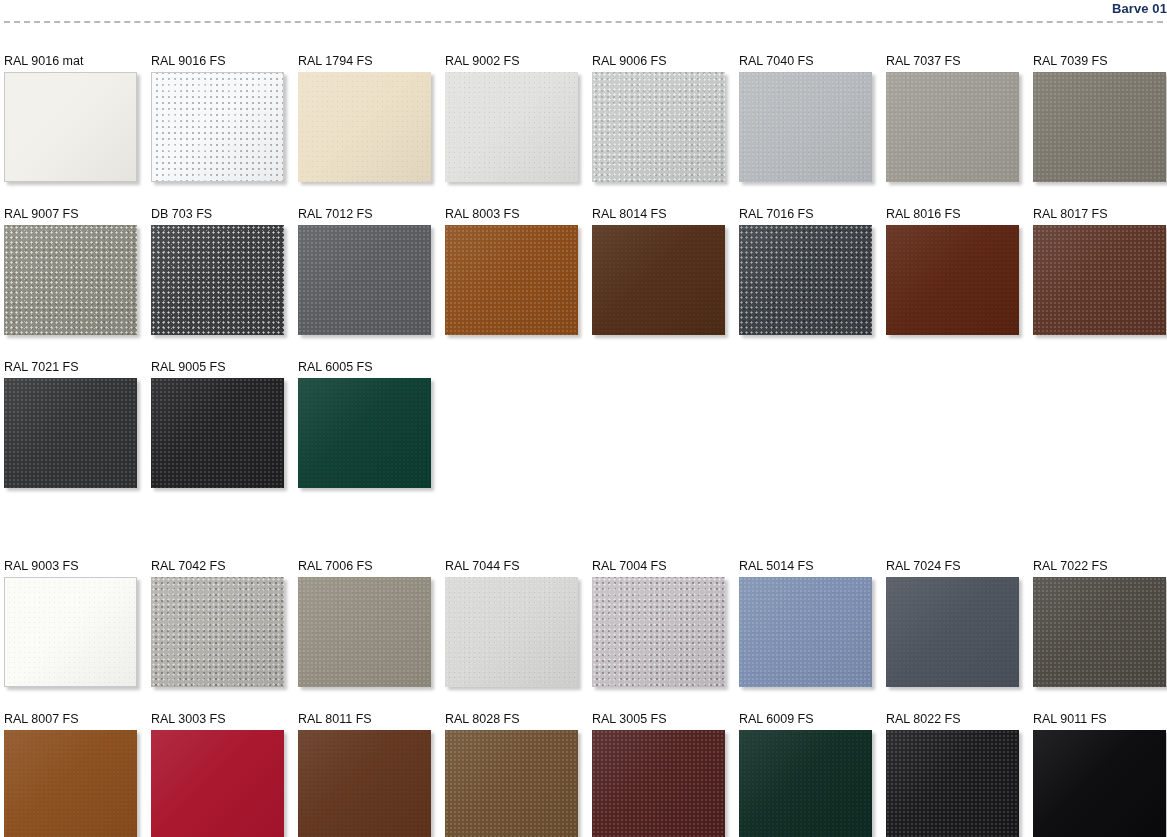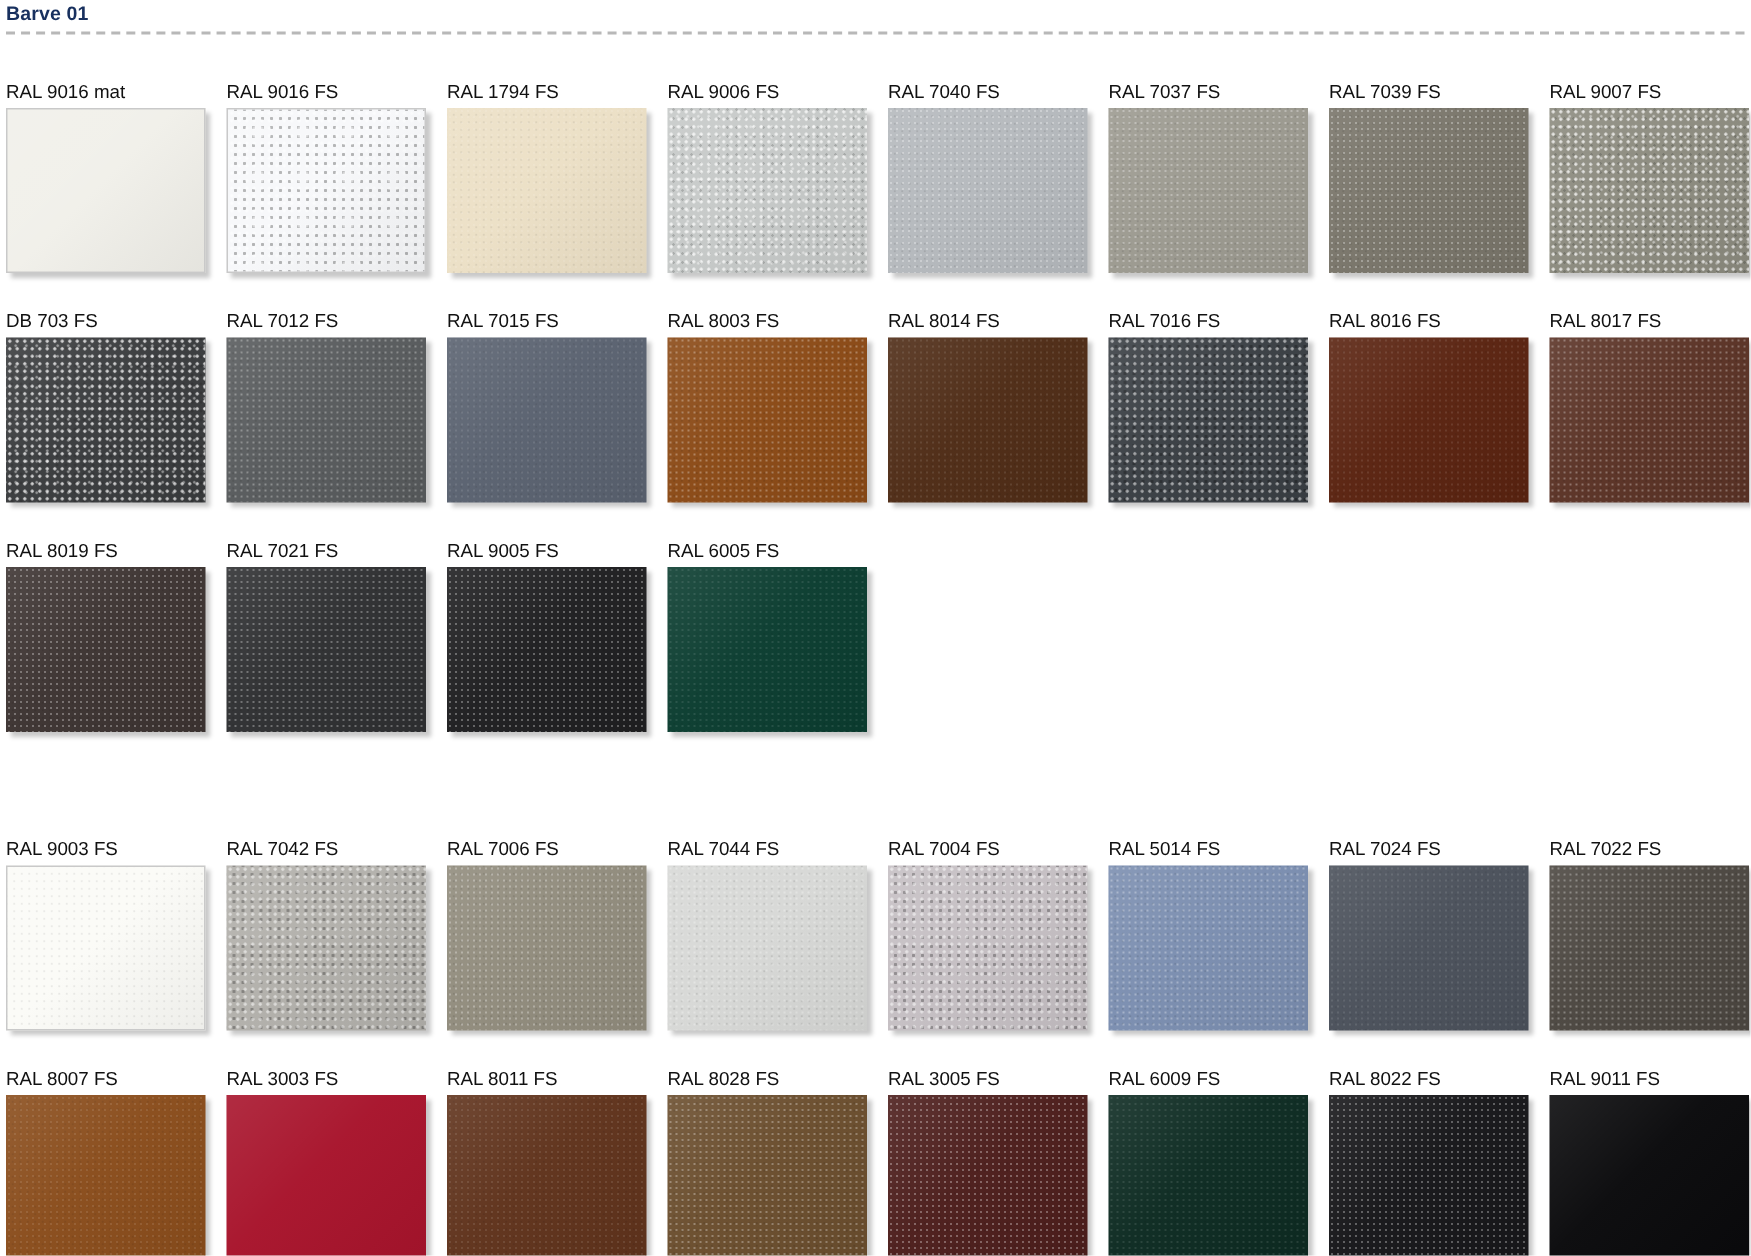--- a/index.html
+++ b/index.html
@@ -24,20 +24,21 @@
     padding: 0 0 0 4px;
   }
 
   
   .section {
     position: relative;
   }
   .section-header {
     position: relative;
     height: 28px;
+    text-align: right;
   }
   .section-title {
     font-size: 13px;
     font-weight: bold;
     color: #18305e;
     letter-spacing: 0.1px;
     line-height: 15px;
     padding-top: 1px;
   }
   .section-rule {
@@ -169,20 +170,29 @@
         <div class="swatch-cell">
           <div class="swatch-label">RAL 1794 FS</div>
           <div class="swatch-chip-wrap">
             <div class="swatch-chip" style="background-color: rgb(236, 224, 198);">
               <div class="tex tex-smooth"></div>
               <div class="gloss"></div>
             </div>
           </div>
         </div>
         <div class="swatch-cell">
+          <div class="swatch-label">RAL 9002 FS</div>
+          <div class="swatch-chip-wrap">
+            <div class="swatch-chip" style="background-color: rgb(224, 224, 222);">
+              <div class="tex tex-fine"></div>
+              <div class="gloss"></div>
+            </div>
+          </div>
+        </div>
+        <div class="swatch-cell">
           <div class="swatch-label">RAL 9006 FS</div>
           <div class="swatch-chip-wrap">
             <div class="swatch-chip" style="background-color: rgb(198, 201, 200);">
               <div class="tex tex-metallic"></div>
               <div class="gloss"></div>
             </div>
           </div>
         </div>
         <div class="swatch-cell">
           <div class="swatch-label">RAL 7040 FS</div>
@@ -232,29 +242,20 @@
         <div class="swatch-cell">
           <div class="swatch-label">RAL 7012 FS</div>
           <div class="swatch-chip-wrap">
             <div class="swatch-chip" style="background-color: rgb(88, 91, 93);">
               <div class="tex tex-fine"></div>
               <div class="gloss"></div>
             </div>
           </div>
         </div>
         <div class="swatch-cell">
-          <div class="swatch-label">RAL 7015 FS</div>
-          <div class="swatch-chip-wrap">
-            <div class="swatch-chip" style="background-color: rgb(90, 98, 112);">
-              <div class="tex tex-smooth"></div>
-              <div class="gloss"></div>
-            </div>
-          </div>
-        </div>
-        <div class="swatch-cell">
           <div class="swatch-label">RAL 8003 FS</div>
           <div class="swatch-chip-wrap">
             <div class="swatch-chip" style="background-color: rgb(139, 74, 22);">
               <div class="tex tex-fine"></div>
               <div class="gloss"></div>
             </div>
           </div>
         </div>
         <div class="swatch-cell">
           <div class="swatch-label">RAL 8014 FS</div>
@@ -286,29 +287,20 @@
         <div class="swatch-cell">
           <div class="swatch-label">RAL 8017 FS</div>
           <div class="swatch-chip-wrap">
             <div class="swatch-chip" style="background-color: rgb(91, 51, 38);">
               <div class="tex tex-fine"></div>
               <div class="gloss"></div>
             </div>
           </div>
         </div>
         <div class="swatch-cell">
-          <div class="swatch-label">RAL 8019 FS</div>
-          <div class="swatch-chip-wrap">
-            <div class="swatch-chip" style="background-color: rgb(61, 52, 50);">
-              <div class="tex tex-fine"></div>
-              <div class="gloss"></div>
-            </div>
-          </div>
-        </div>
-        <div class="swatch-cell">
           <div class="swatch-label">RAL 7021 FS</div>
           <div class="swatch-chip-wrap">
             <div class="swatch-chip" style="background-color: rgb(47, 48, 50);">
               <div class="tex tex-fine"></div>
               <div class="gloss"></div>
             </div>
           </div>
         </div>
         <div class="swatch-cell">
           <div class="swatch-label">RAL 9005 FS</div>

